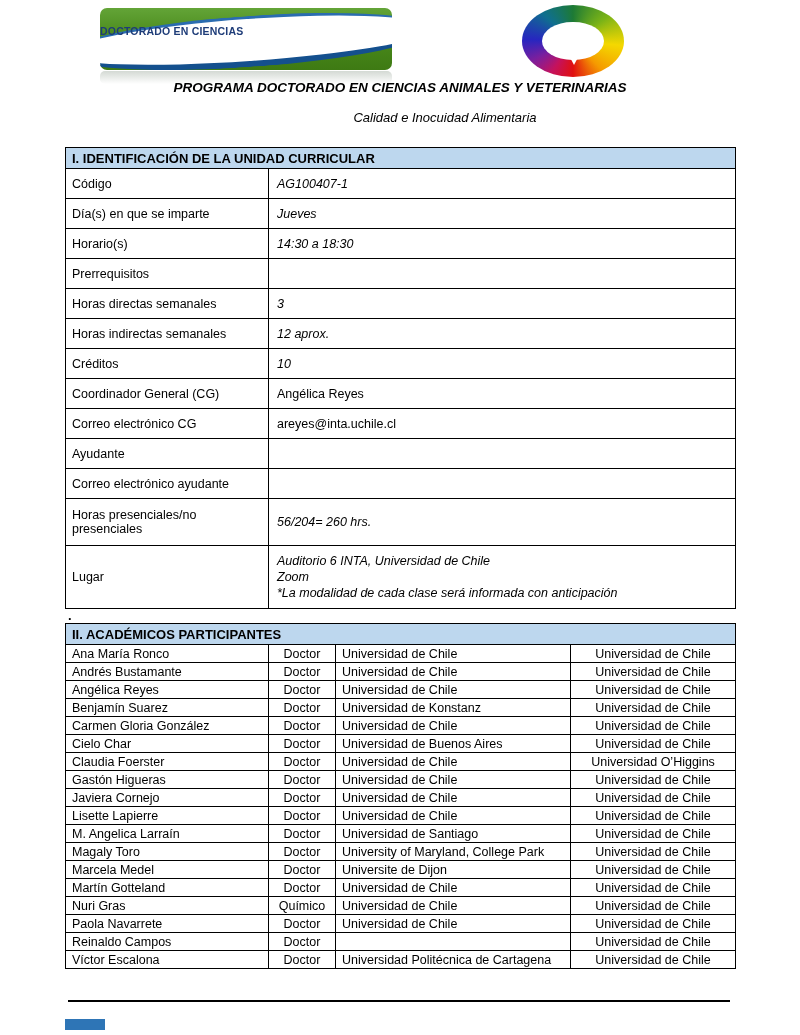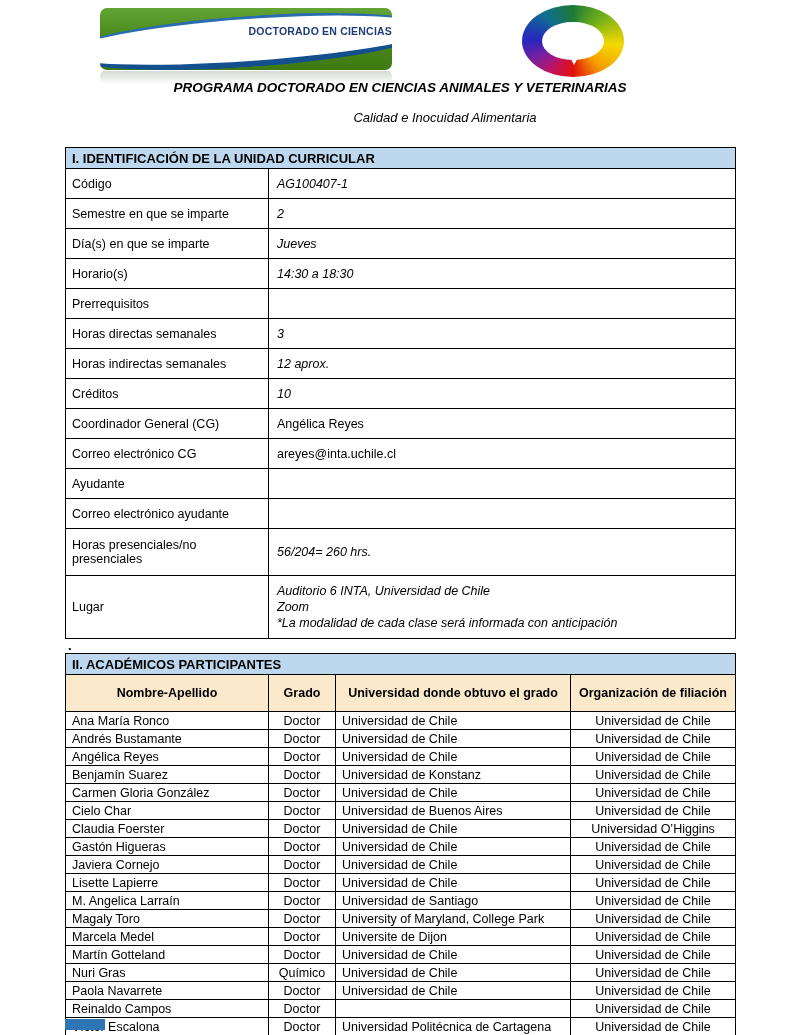--- a/index.html
+++ b/index.html
@@ -6,21 +6,21 @@
   .page{position:relative;width:800px;height:1035px;background:#ffffff;
         font-family:"Liberation Sans",sans-serif;color:#000;overflow:hidden;}
 
   
   .logo-left{position:absolute;left:100px;top:8px;width:292px;height:62px;
              background:linear-gradient(180deg,#63a437 0%,#4a8a1c 45%,#3e7a13 100%);
              border-radius:7px;overflow:hidden;}
   .swoosh{position:absolute;left:-12%;top:13%;width:126%;height:68%;background:#fff;
           border-radius:50%;transform:rotate(-4deg);
           border-top:3px solid #2a6cb0;border-bottom:6px solid #14508e;}
-  .logo-left-text{position:absolute;left:0;top:17px;width:100%;text-align:right;
+  .logo-left-text{position:absolute;left:0;top:17px;width:100%;text-align:left;
                   font-weight:bold;color:#1e3c78;font-size:10.5px;line-height:12.5px;
                   letter-spacing:.2px;}
   .logo-reflection{position:absolute;left:100px;top:71px;width:292px;height:13px;
                    border-radius:5px;
                    background:linear-gradient(180deg,rgba(110,130,110,.30),rgba(255,255,255,0));}
   .logo-right{position:absolute;left:522px;top:5px;width:102px;height:72px;}
   .ring{position:absolute;inset:0;border-radius:50%;
         background:conic-gradient(from 0deg,#1d7a35,#7ab317 55deg,#f4d800 95deg,
                    #f59a00 135deg,#e01010 180deg,#c4125e 215deg,#7a1f9e 245deg,
                    #2726c0 272deg,#0f6f8f 312deg,#1d7a35 360deg);}
@@ -96,24 +96,20 @@
         <tr class="section-head">
           <th colspan="2">I. IDENTIFICACIÓN DE LA UNIDAD CURRICULAR</th>
         </tr>
       </thead>
       <tbody id="t1-body">
           <tr>
             <td class="lbl">Código</td>
             <td class="val it">AG100407-1</td>
           </tr>
           <tr>
-            <td class="lbl">Semestre en que se imparte</td>
-            <td class="val it">2</td>
-          </tr>
-          <tr>
             <td class="lbl">Día(s) en que se imparte</td>
             <td class="val it">Jueves</td>
           </tr>
           <tr>
             <td class="lbl">Horario(s)</td>
             <td class="val it">14:30 a 18:30</td>
           </tr>
           <tr>
             <td class="lbl">Prerrequisitos</td>
             <td class="val it"></td>
@@ -167,26 +163,20 @@
       <colgroup>
           <col style="width:203px">
           <col style="width:67px">
           <col style="width:235px">
           <col style="width:165px">
         </colgroup>
       <thead>
         <tr class="section-head">
           <th colspan="4">II. ACADÉMICOS PARTICIPANTES</th>
         </tr>
-        <tr class="colhead">
-          <th>Nombre-Apellido</th>
-          <th>Grado</th>
-          <th>Universidad donde obtuvo el grado</th>
-          <th>Organización de filiación</th>
-        </tr>
       </thead>
       <tbody id="t2-body">
           <tr>
             <td class="c0">Ana María Ronco</td>
             <td class="c1">Doctor</td>
             <td class="c2">Universidad de Chile</td>
             <td class="c3">Universidad de Chile</td>
           </tr>
           <tr>
             <td class="c0">Andrés Bustamante</td>

